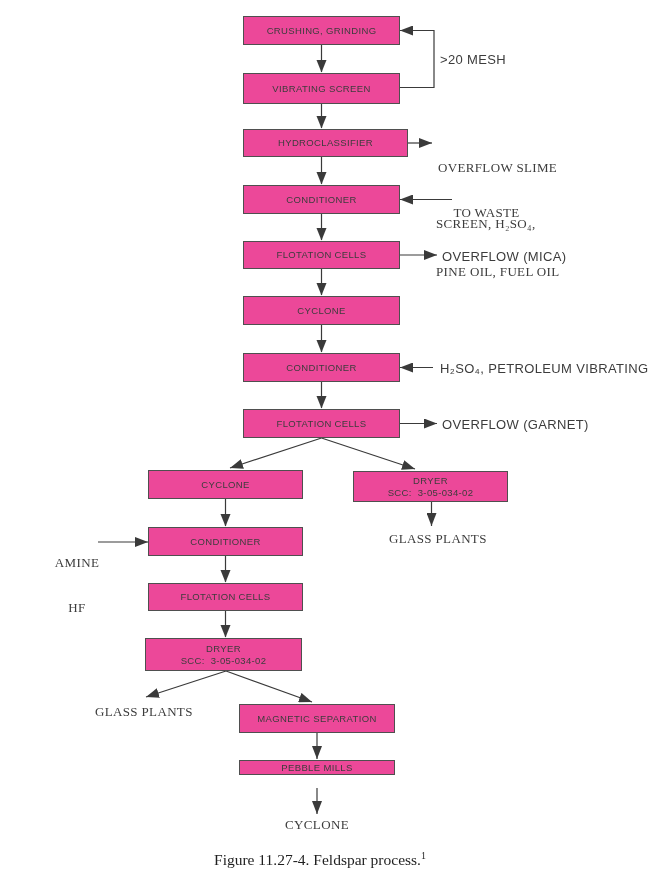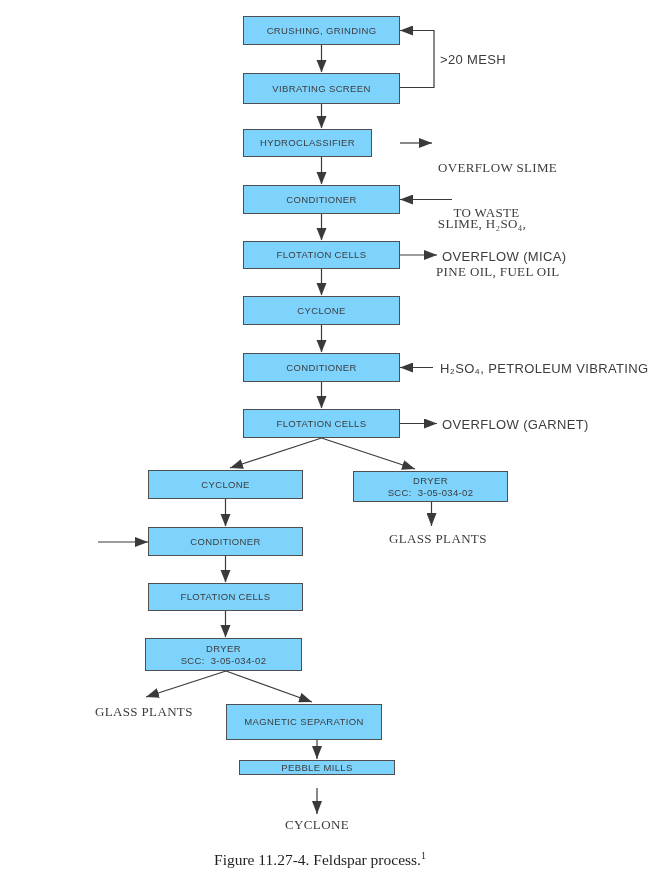--- a/index.html
+++ b/index.html
@@ -18,21 +18,21 @@
   .connectors {
     position: absolute;
     left: 0;
     top: 0;
     width: 657px;
     height: 882px;
     pointer-events: none;
   }
   .box {
     position: absolute;
-    background: #7dd3fc;
+    background: #ec4899;
     border: 1px solid #4f4f4f;
     display: flex;
     flex-direction: column;
     align-items: center;
     justify-content: center;
     box-sizing: border-box;
   }
   .box span {
     font-size: 9.5px;
     line-height: 12px;
@@ -125,21 +125,21 @@
       <path d="M220.5,625 L230.5,625 L225.5,637.5 Z"></path>
     </g>
   </svg>
 
   <div class="box" style="left:243px; top:16px; width:157px; height:29px">
     <span>CRUSHING, GRINDING</span>
   </div>
   <div class="box" style="left:243px; top:73px; width:157px; height:31px">
     <span>VIBRATING SCREEN</span>
   </div>
-  <div class="box" style="left:243px; top:129px; width:129px; height:28px">
+  <div class="box" style="left:243px; top:129px; width:165px; height:28px">
     <span>HYDROCLASSIFIER</span>
   </div>
   <div class="box" style="left:243px; top:185px; width:157px; height:29px">
     <span>CONDITIONER</span>
   </div>
   <div class="box" style="left:243px; top:241px; width:157px; height:28px">
     <span>FLOTATION CELLS</span>
   </div>
   <div class="box" style="left:243px; top:296px; width:157px; height:29px">
     <span>CYCLONE</span>
@@ -163,47 +163,51 @@
   <div class="box" style="left:145px; top:638px; width:157px; height:33px">
     <span>DRYER</span>
     <span>SCC:  3-05-034-02</span>
   </div>
 
   <div class="box" style="left:353px; top:471px; width:155px; height:31px">
     <span>DRYER</span>
     <span>SCC:  3-05-034-02</span>
   </div>
 
-  <div class="box" style="left:226px; top:704px; width:156px; height:36px">
+  <div class="box" style="left:239px; top:704px; width:156px; height:29px">
     <span>MAGNETIC SEPARATION</span>
   </div>
   <div class="box" style="left:239px; top:760px; width:156px; height:15px">
     <span>PEBBLE MILLS</span>
   </div>
 
   <div class="lbl" style="left:440px; top:52px">&gt;20 MESH</div>
 
   <div class="lbl center" style="left:438px; top:130px; width:97px">
     <div>OVERFLOW SLIME</div>
     <div>TO WASTE</div>
   </div>
 
   <div class="lbl center" style="left:436px; top:184px; width:92px; line-height:16px">
-    <div>SLIME, H₂SO₄,</div>
+    <div>SCREEN, H₂SO₄,</div>
     <div>PINE OIL, FUEL OIL</div>
   </div>
 
   <div class="lbl" style="left:442px; top:249px">OVERFLOW (MICA)</div>
 
   <div class="lbl" style="left:440px; top:361px">H₂SO₄, PETROLEUM VIBRATING</div>
 
   <div class="lbl" style="left:442px; top:417px">OVERFLOW (GARNET)</div>
 
   <div class="lbl center" style="left:389px; top:531px; width:85px">GLASS PLANTS</div>
 
+  <div class="lbl center" style="left:52px; top:525px; width:50px">
+    <div>AMINE</div>
+    <div>HF</div>
+  </div>
 
   <div class="lbl center" style="left:95px; top:704px; width:78px">GLASS PLANTS</div>
 
   <div class="lbl center" style="left:281px; top:817px; width:72px">CYCLONE</div>
 
   <div class="caption">
     <span>Figure 11.27-4.  Feldspar process.</span><sup>1</sup>
   </div>
 
 </div>

